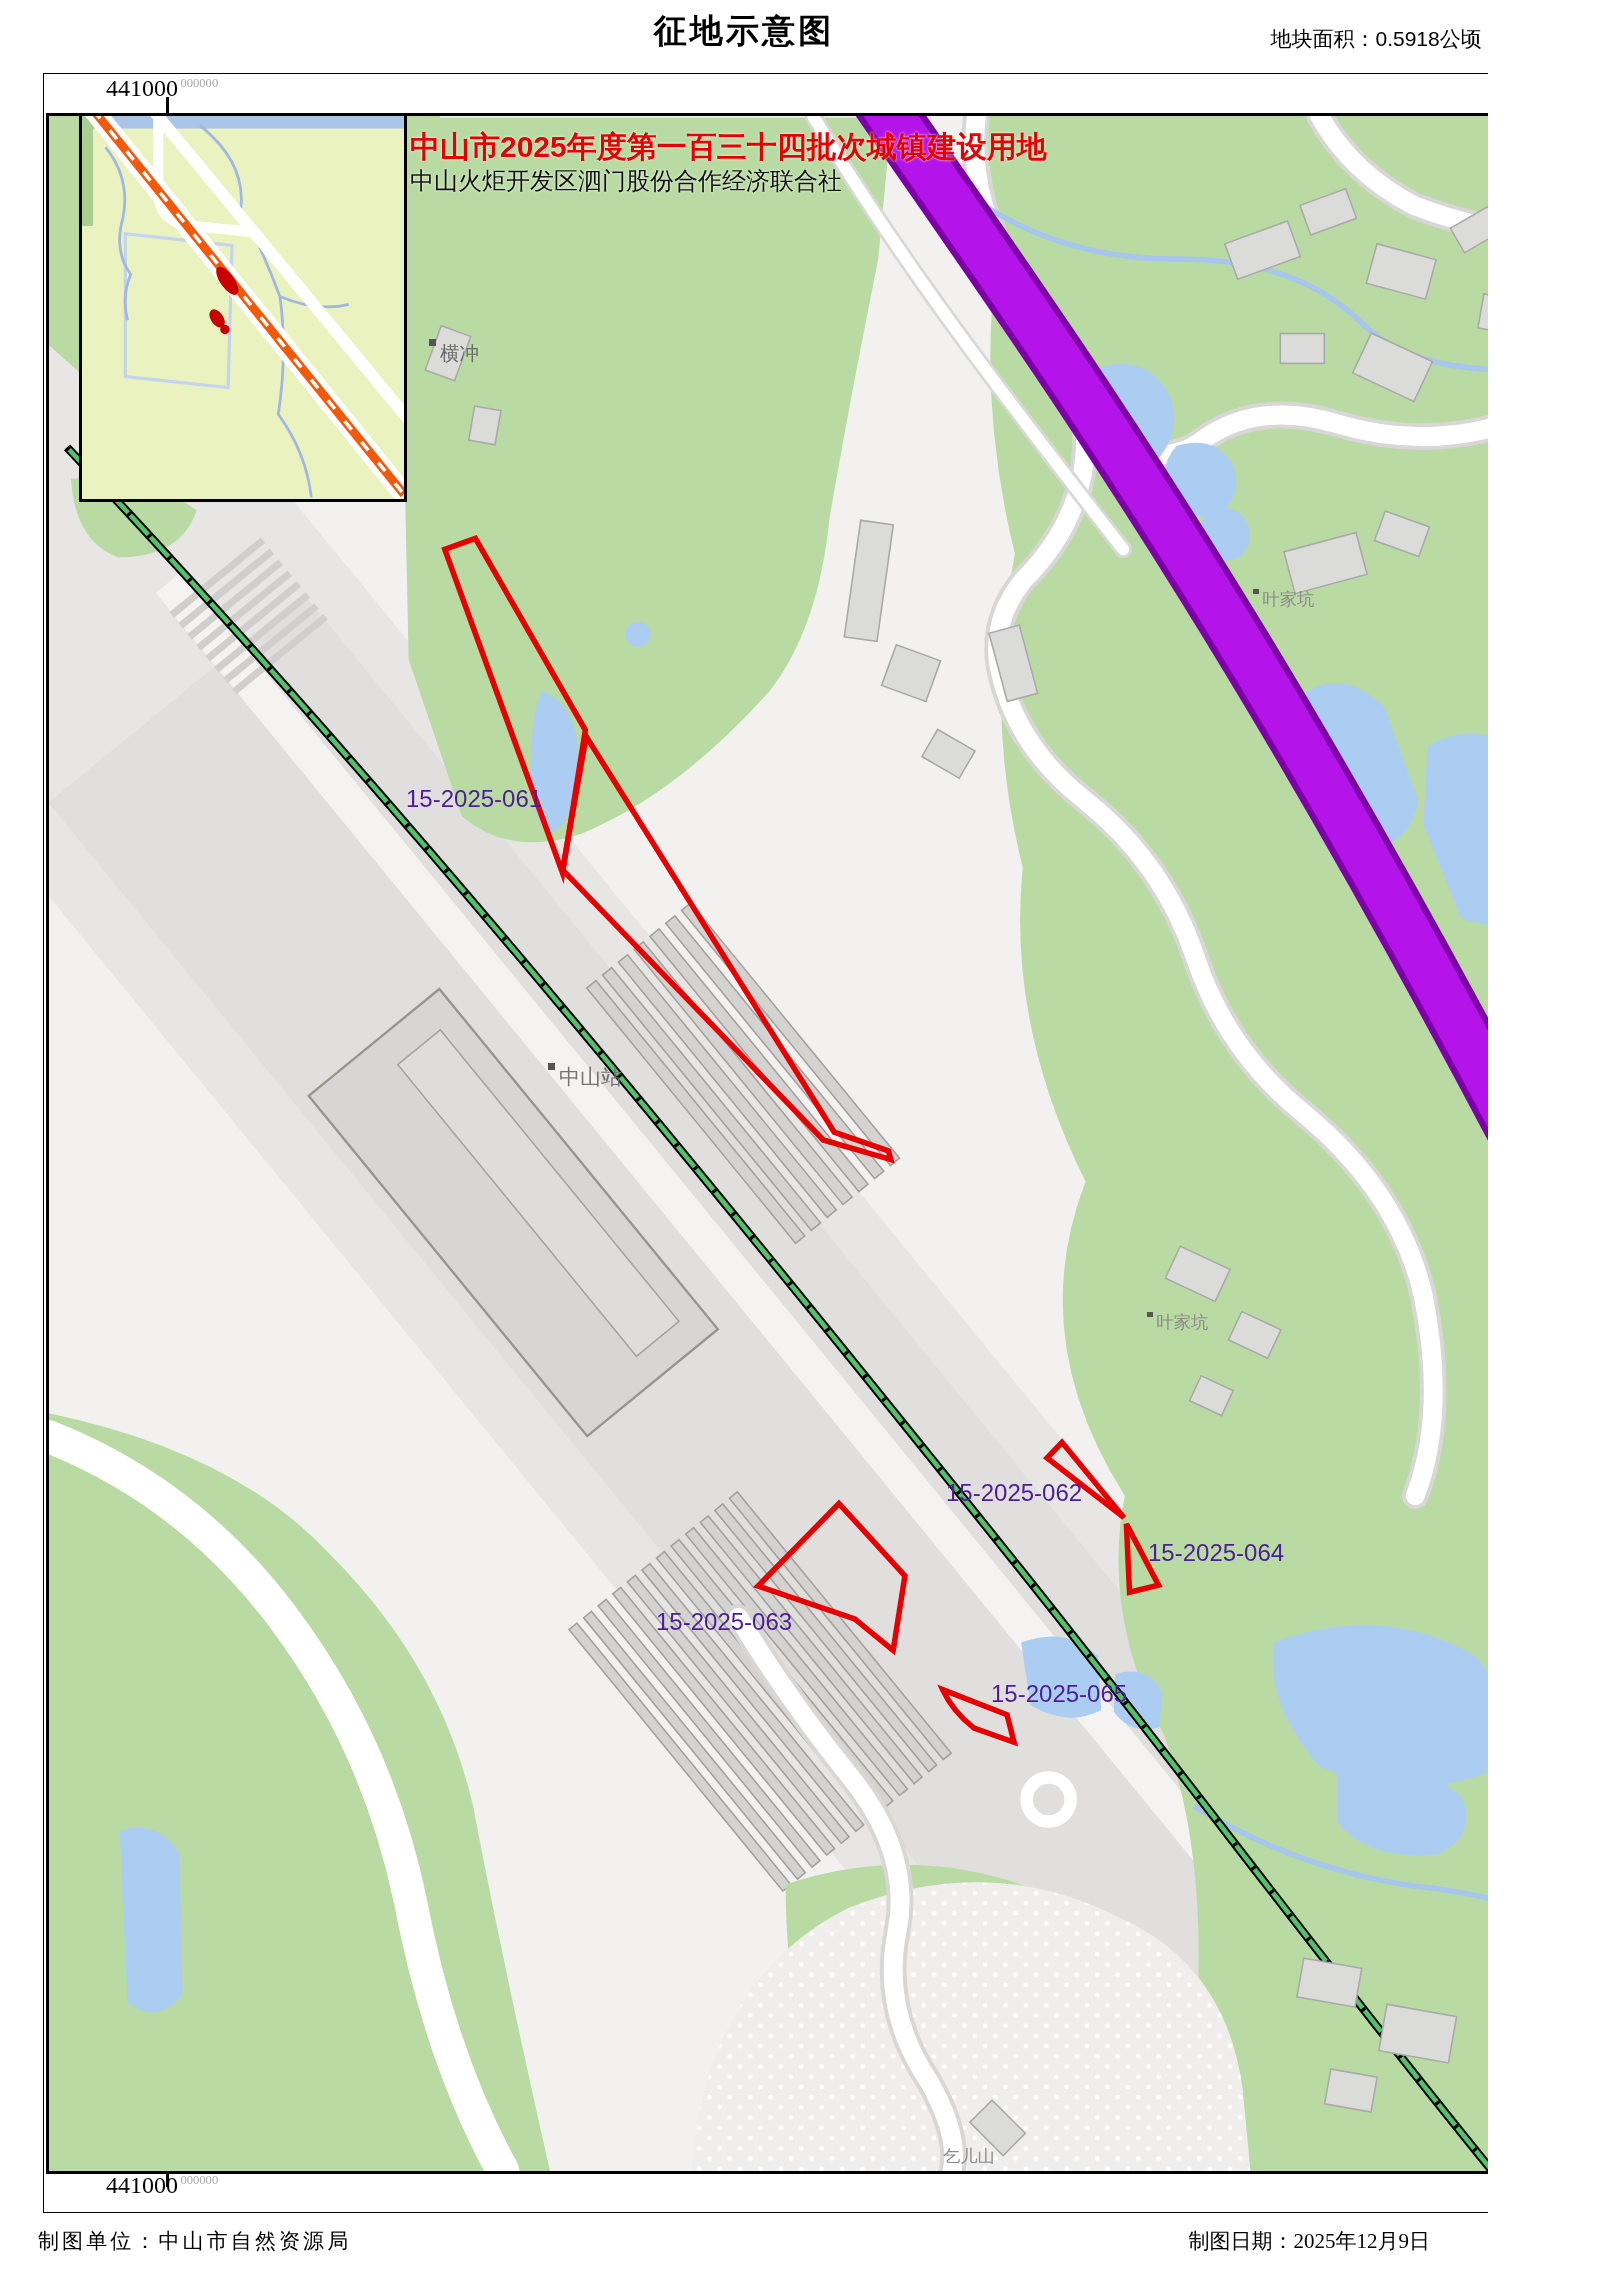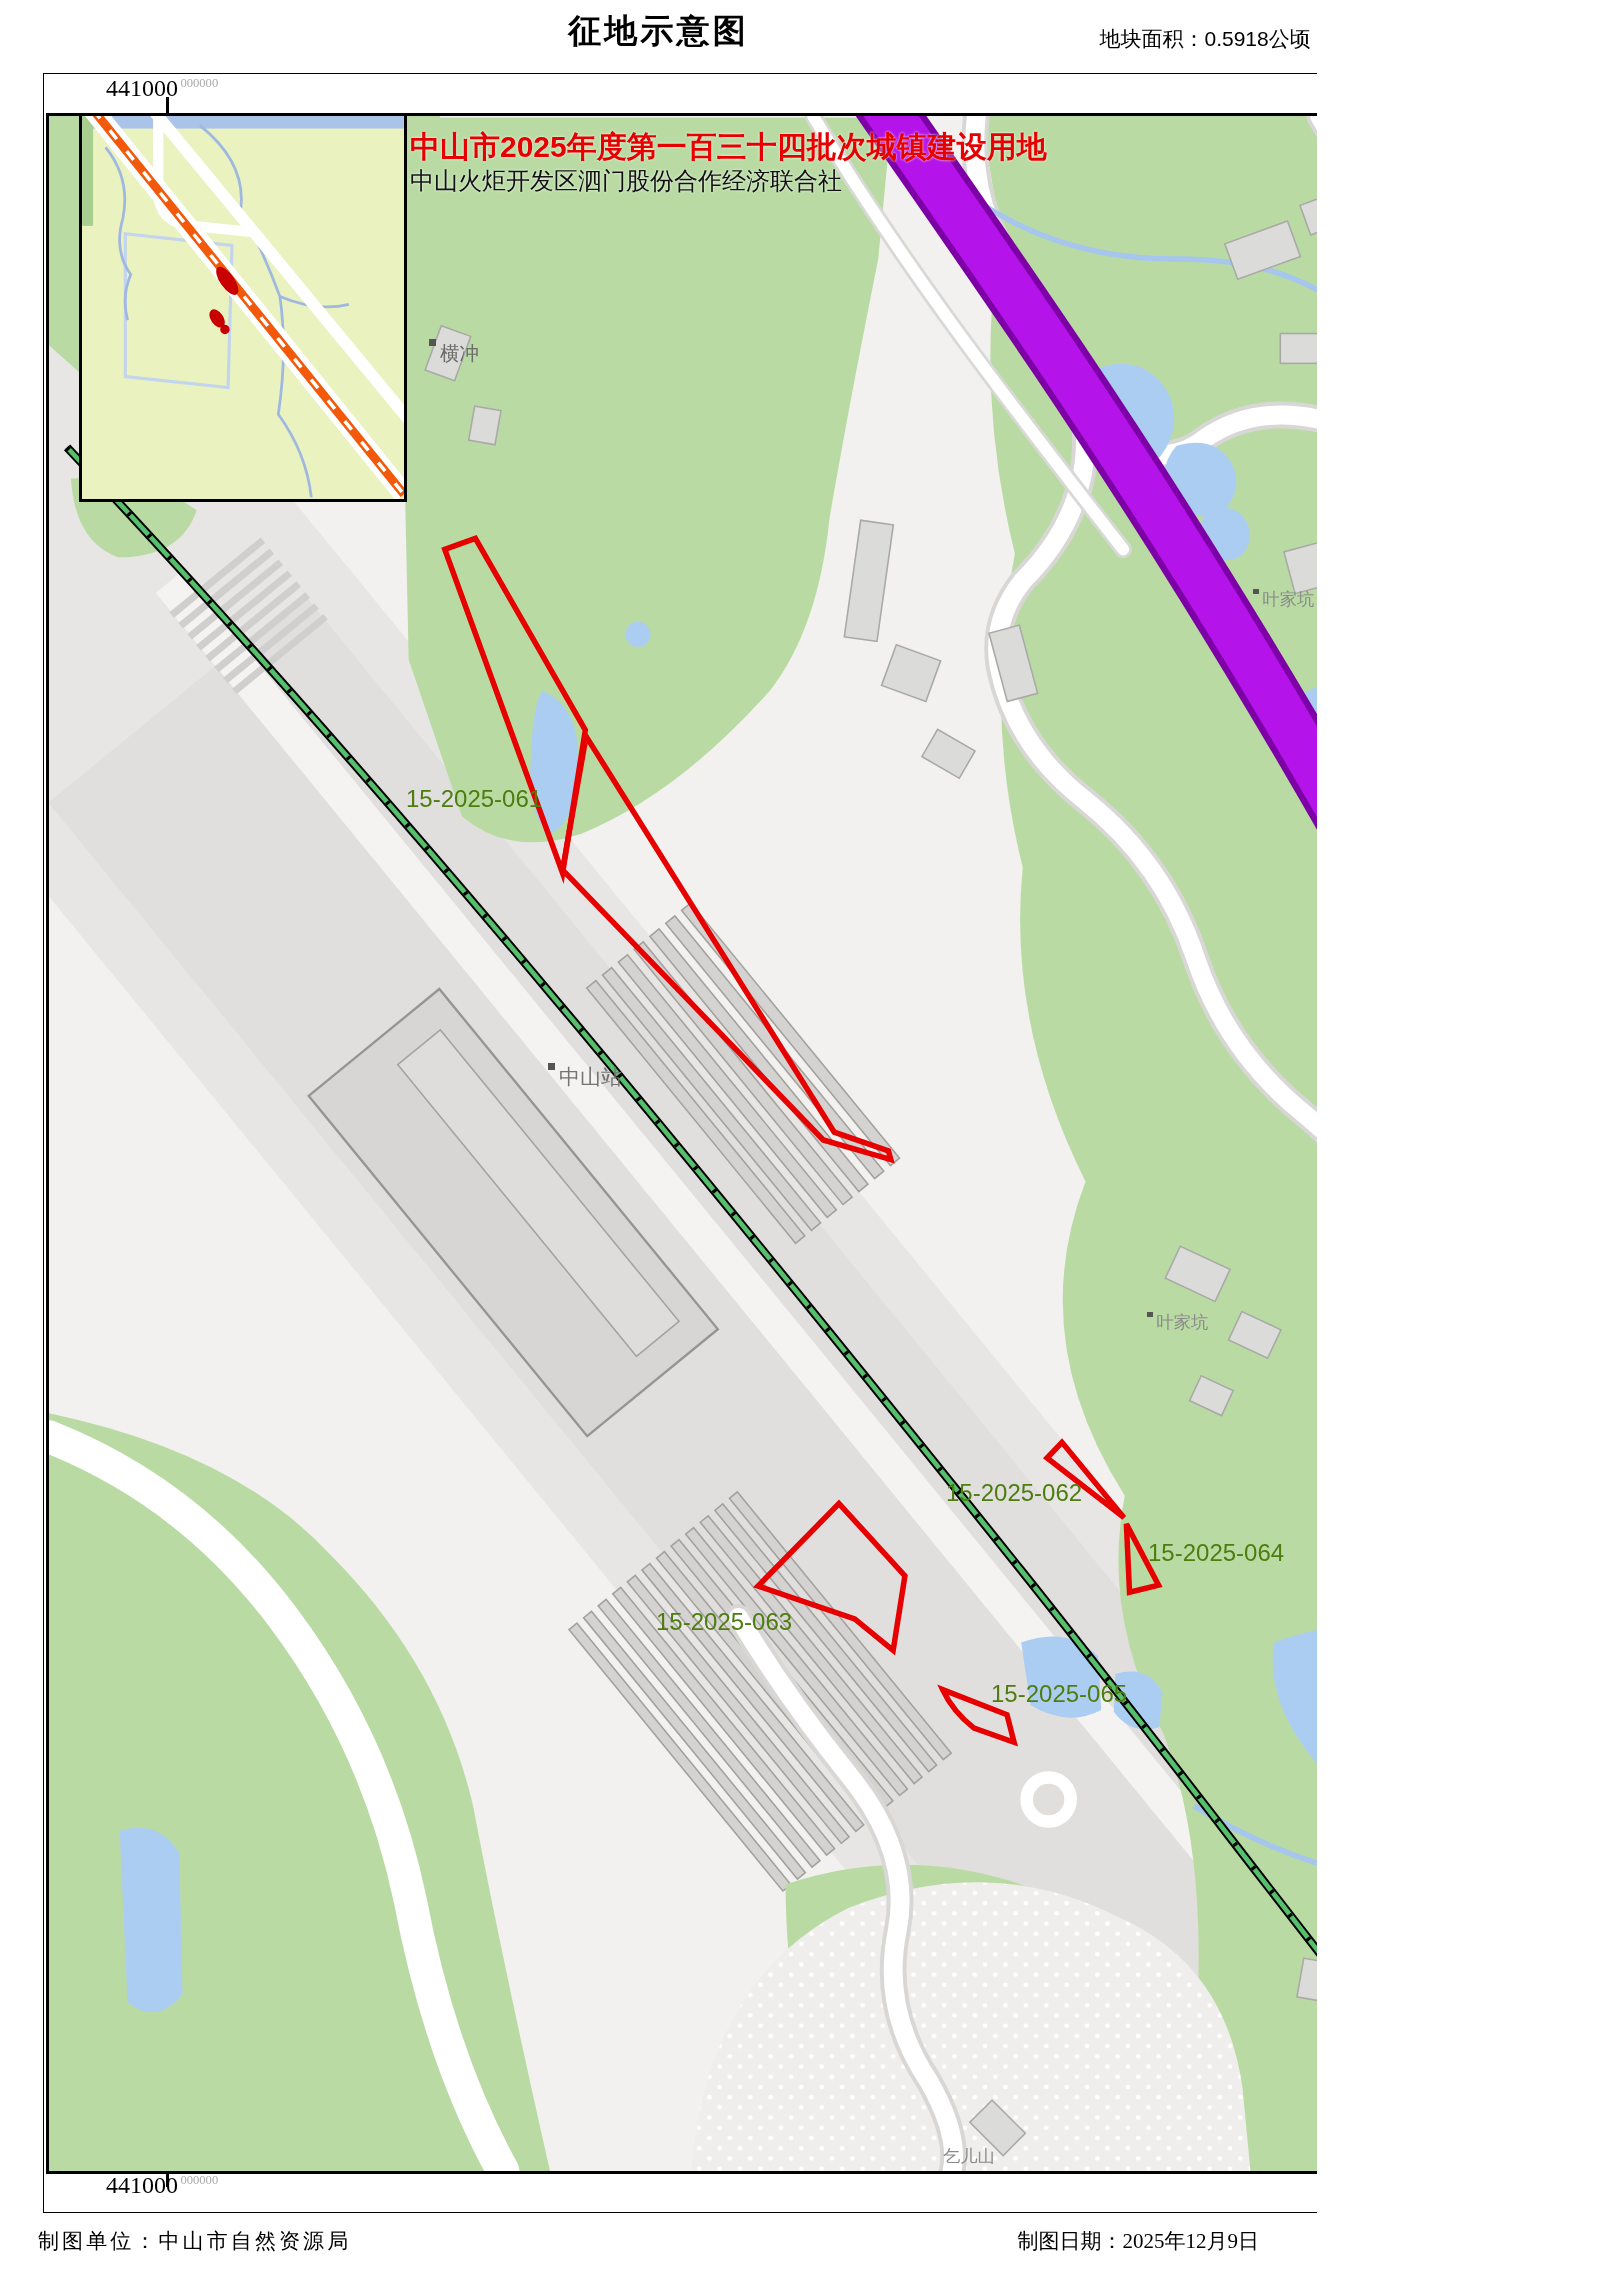--- a/index.html
+++ b/index.html
@@ -1,30 +1,30 @@
 <!DOCTYPE html>
 <html style="font-size:12.6px"><head>
 <meta charset="utf-8">
 <style>
   html,body{margin:0;padding:0;background:#fff;}
-  .page{position:relative;width:1317px;height:2295px;background:#ffffff;
+  .page{position:relative;width:1488px;height:2295px;background:#ffffff;
         font-family:"Liberation Sans",sans-serif;overflow:hidden;}
   .main-title{position:absolute;top:9.4px;left:0;width:100%;text-align:center;
         font-size:33px;font-weight:bold;letter-spacing:3.1px;color:#000;}
   .area-label{position:absolute;top:25px;right:6.3px;font-size:21px;color:#000;}
   .outer-border{position:absolute;left:43px;top:73px;width:1538px;height:2138px;
         border:1.6px solid #000;}
   .map-frame{position:absolute;left:46px;top:113px;width:1492px;height:2055px;
         border:3.1px solid #000;overflow:hidden;background:#f2f1ef;}
   .map-frame svg.basemap{position:absolute;left:0;top:0;}
   .banner-red{position:absolute;left:361px;top:11px;font-size:30px;font-weight:bold;
         color:#e60000;white-space:nowrap;z-index:6;text-shadow:0 0 2.4px #fff;}
   .banner-sub{position:absolute;left:361px;top:49px;font-size:24px;color:#111;
         white-space:nowrap;z-index:6;text-shadow:0 0 2.4px #fff;}
-  .parcel-label{position:absolute;font-size:24px;color:#4d7c0f;white-space:nowrap;
+  .parcel-label{position:absolute;font-size:24px;color:#4c1d95;white-space:nowrap;
         z-index:6;letter-spacing:0;}
   .place-label{position:absolute;font-size:19.6px;color:#6b6b6b;white-space:nowrap;z-index:5;}
   .place-label .sq{display:inline-block;width:7px;height:7px;background:#555;
         margin-right:3.9px;vertical-align:14px;}
   .place-label.small{font-size:17.3px;color:#8a8a8a;}
   .place-label.small .sq{width:5.5px;height:5.5px;vertical-align:11px;}
   .north{position:absolute;left:1455px;top:9.4px;width:38px;height:79px;background:#fff;
         z-index:7;text-align:center;}
   .north .n{font-size:28px;font-weight:bold;color:#000;line-height:28px;}
   .grid-label{position:absolute;font-family:"Liberation Serif",serif;font-size:24px;

